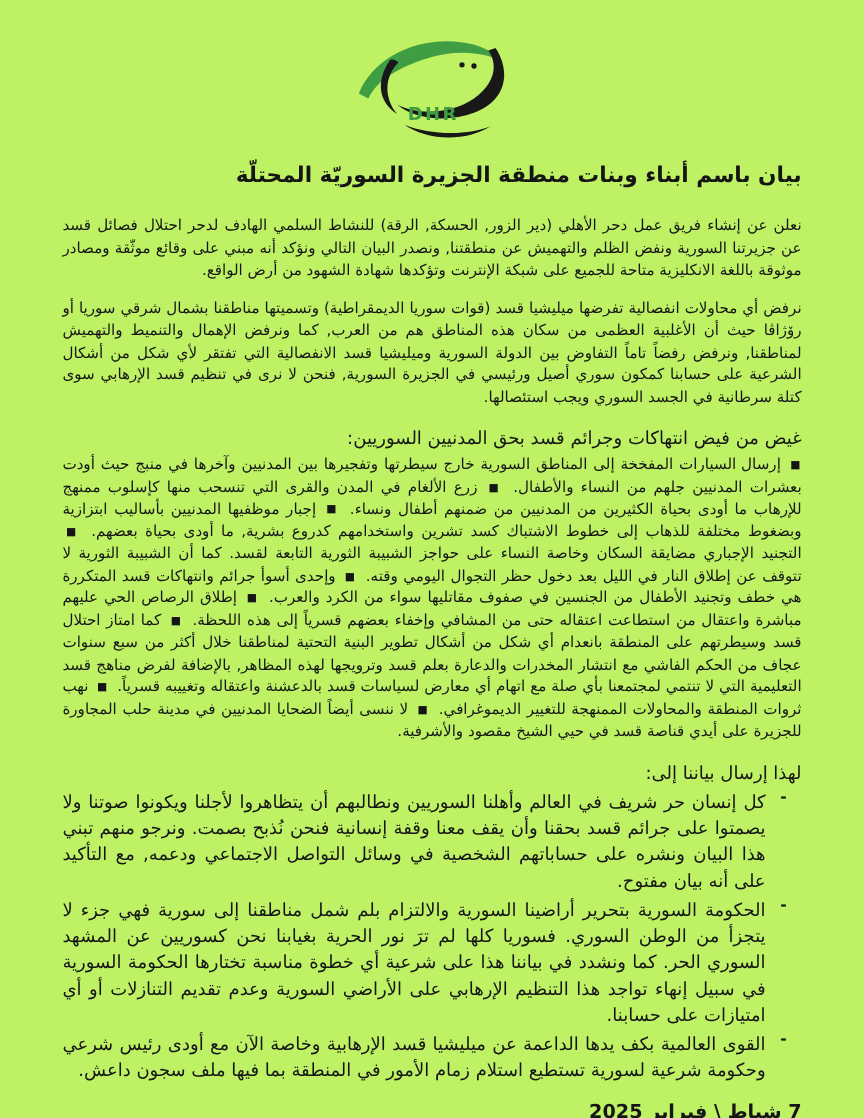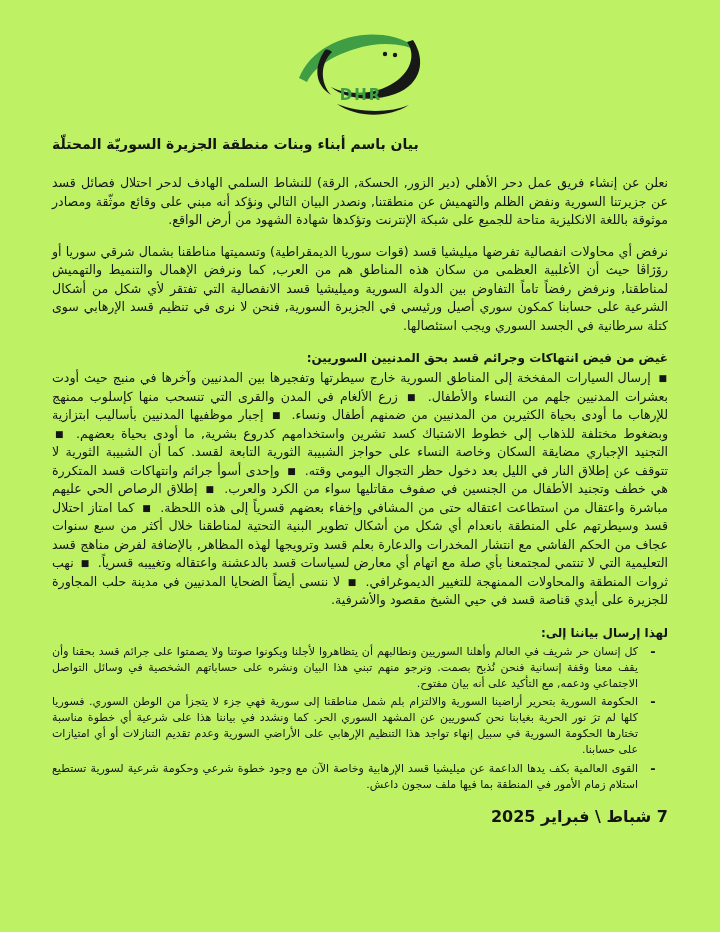--- a/index.html
+++ b/index.html
@@ -13,28 +13,28 @@
     font-family:"DejaVu Sans", sans-serif;
     color:#151515;
     overflow:hidden;
     direction:rtl;
   }
   
   .logo-wrap { text-align:center; margin:0 auto 2px auto; }
   .logo-wrap svg { display:inline-block; }
   
   .doc-title {
-    text-align:left;
+    text-align:right;
     font-weight:bold;
-    font-size:14px;
+    font-size:18px;
     margin:8px 0 0 0;
   }
   .sec-heading {
-    font-weight:bold;
-    font-size:12px;
+    font-weight:normal;
+    font-size:15px;
     margin:16px 0 4px 0;
   }
   
   .para {
     font-size:12.6px;
     line-height:1.47;
     text-align:justify;
     text-justify:inter-word;
     margin:0 0 0 0;
   }
@@ -47,21 +47,21 @@
   .blist { margin-top:4px; }
   .bitem { display:flex; margin-bottom:2px; }
   .dash {
     flex:0 0 30px;
     text-align:center;
     font-size:13px;
     font-weight:bold;
   }
   .btext {
     flex:1;
-    font-size:11px;
+    font-size:15px;
     line-height:1.47;
     text-align:justify;
   }
   
   .doc-date {
     margin-top:14px;
     margin-left:163px;
     text-align:right;
     font-weight:bold;
     font-size:16px;
@@ -110,19 +110,19 @@
       <div class="bitem">
         <span class="dash">-</span>
         <div class="btext">كل إنسان حر شريف في العالم وأهلنا السوريين ونطالبهم أن يتظاهروا لأجلنا ويكونوا صوتنا ولا يصمتوا على جرائم قسد بحقنا وأن يقف معنا وقفة إنسانية فنحن نُذبح بصمت. ونرجو منهم تبني هذا البيان ونشره على حساباتهم الشخصية في وسائل التواصل الاجتماعي ودعمه, مع التأكيد على أنه بيان مفتوح.</div>
       </div>
       <div class="bitem">
         <span class="dash">-</span>
         <div class="btext">الحكومة السورية بتحرير أراضينا السورية والالتزام بلم شمل مناطقنا إلى سورية فهي جزء لا يتجزأ من الوطن السوري. فسوريا كلها لم ترَ نور الحرية بغيابنا نحن كسوريين عن المشهد السوري الحر. كما ونشدد في بياننا هذا على شرعية أي خطوة مناسبة تختارها الحكومة السورية في سبيل إنهاء تواجد هذا التنظيم الإرهابي على الأراضي السورية وعدم تقديم التنازلات أو أي امتيازات على حسابنا.</div>
       </div>
       <div class="bitem">
         <span class="dash">-</span>
-        <div class="btext">القوى العالمية بكف يدها الداعمة عن ميليشيا قسد الإرهابية وخاصة الآن مع وجود خطوة شرعي وحكومة شرعية لسورية تستطيع استلام زمام الأمور في المنطقة بما فيها ملف سجون داعش.</div>
+        <div class="btext">القوى العالمية بكف يدها الداعمة عن ميليشيا قسد الإرهابية وخاصة الآن مع أودى رئيس شرعي وحكومة شرعية لسورية تستطيع استلام زمام الأمور في المنطقة بما فيها ملف سجون داعش.</div>
       </div>
     </div>
 
   <div class="doc-date">7 شباط \ فبراير 2025</div>
 
 </div>
 
 </body></html>

